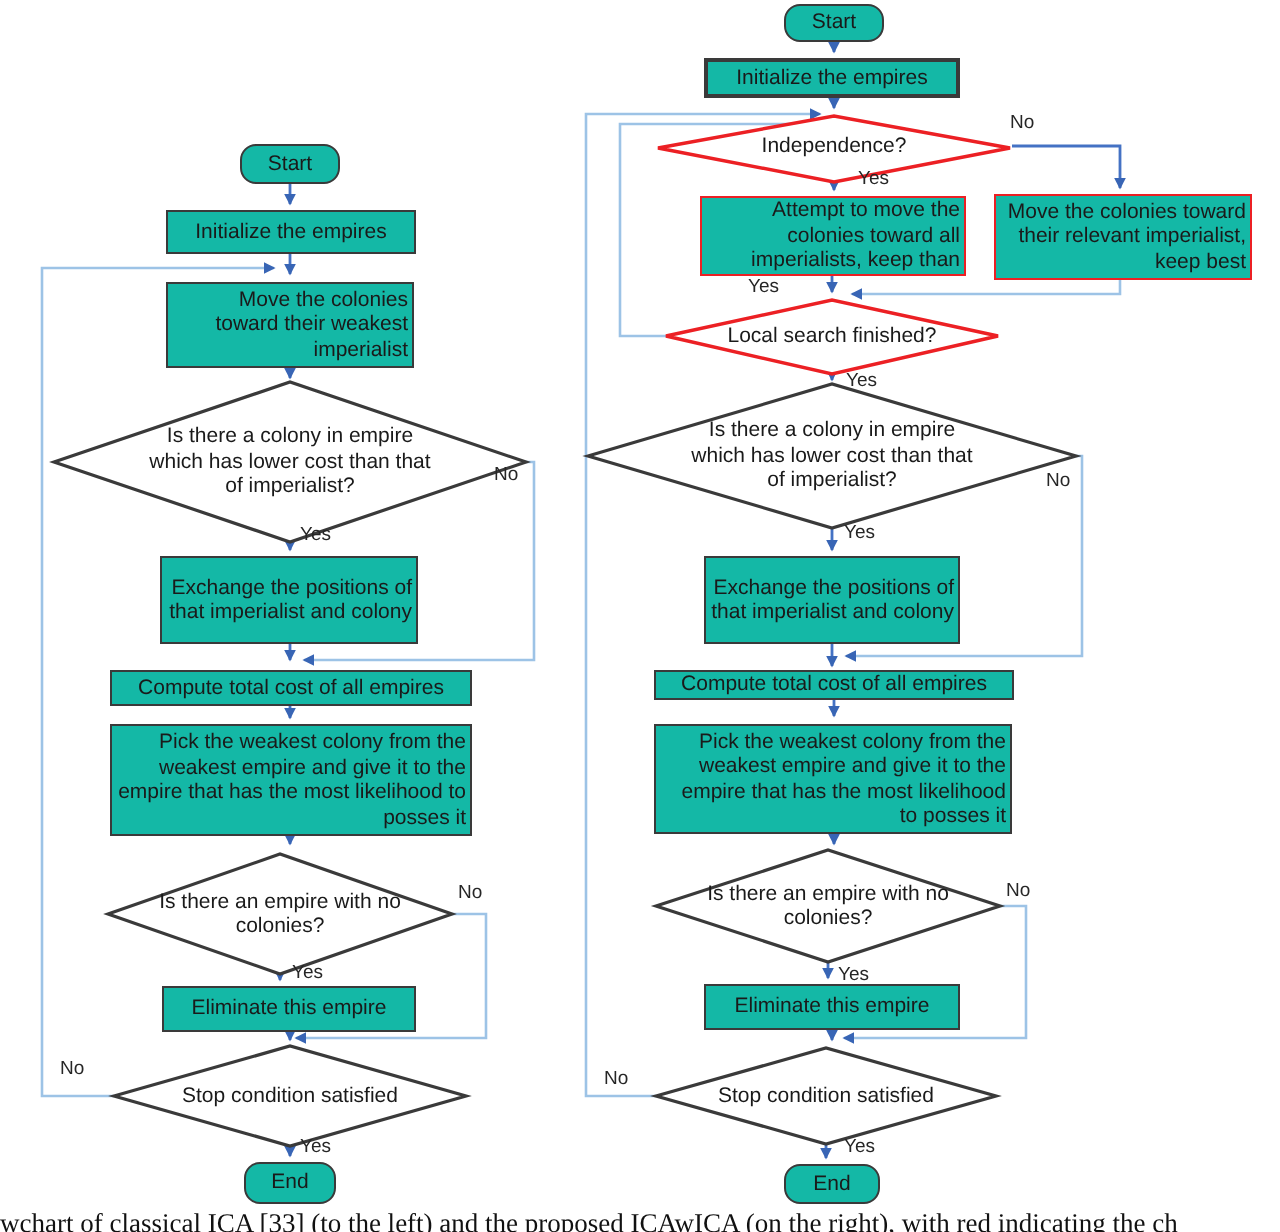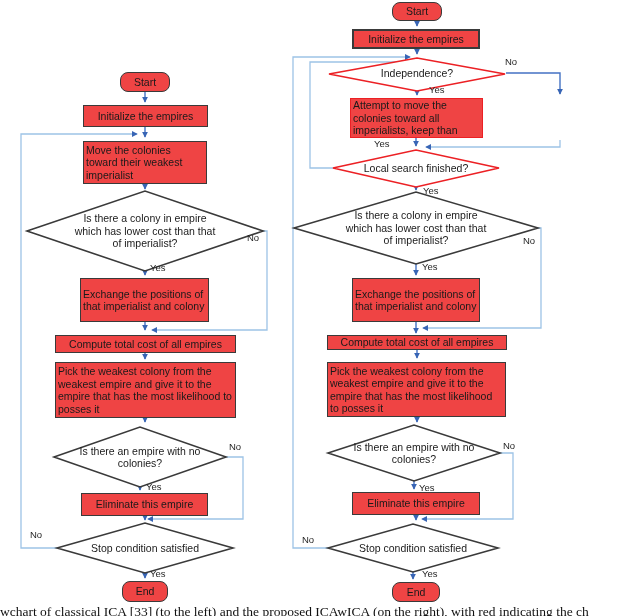--- a/index.html
+++ b/index.html
@@ -4,21 +4,21 @@
 <style>
   html,body{margin:0;padding:0;background:#fff;}
   #figure{position:relative;width:640px;height:616px;background:#fff;overflow:hidden;
           font-family:"Liberation Sans",sans-serif;color:#1a1a1a;}
   #wires{position:absolute;left:0;top:0;z-index:1;}
   .a{stroke:#4472C4;stroke-width:1.4;fill:none;}
   .l{stroke:#9DC3E6;stroke-width:1.3;fill:none;}
   .poly{fill:#ffffff;stroke:#3A3A3A;stroke-width:1.6;}
   .polyred{fill:#ffffff;stroke:#EC2024;stroke-width:1.7;}
   .node{position:absolute;z-index:2;display:flex;align-items:center;justify-content:center;
-        text-align:left;background:#ef4444;border:1.6px solid #3A3A3A;box-sizing:border-box;
+        text-align:right;background:#14b8a6;border:1.6px solid #3A3A3A;box-sizing:border-box;
         font-size:10.5px;line-height:12.5px;padding:1px 2px;}
   .rounded{border-radius:8px;border-width:1.9px;}
   .red{border-color:#EC2024;border-width:1.8px;}
   .dtext{position:absolute;z-index:3;display:flex;align-items:center;justify-content:center;
          text-align:center;font-size:10.5px;line-height:12.5px;background:transparent;}
   .lbl{position:absolute;z-index:4;font-size:9.5px;line-height:10px;color:#262626;}
   #caption{position:absolute;left:0;top:604px;width:640px;height:12px;overflow:hidden;
            z-index:5;font-family:"Liberation Serif",serif;font-size:13.5px;line-height:16px;
            white-space:nowrap;color:#111;}
 </style>
@@ -94,20 +94,21 @@
   <div class="lbl" style="left:247px;top:233px;">No</div>
   <div class="lbl" style="left:146px;top:482px;">Yes</div>
   <div class="lbl" style="left:229px;top:442px;">No</div>
   <div class="lbl" style="left:150px;top:569px;">Yes</div>
   <div class="lbl" style="left:30px;top:530px;">No</div>
 
   <div class="node rounded" style="left:392px;top:2px;width:50px;height:19px;">Start</div>
   <div class="node" style="left:352px;top:29px;width:128px;height:20px;border-width:2px;">Initialize the empires</div>
   <div class="dtext" style="left:350px;top:66px;width:134px;height:15px;">Independence?</div>
   <div class="node red" style="left:350px;top:98px;width:133px;height:40px;">Attempt to move the colonies toward all imperialists, keep than</div>
+  <div class="node red" style="left:497px;top:97px;width:129px;height:43px;">Move the colonies toward their relevant imperialist, keep best</div>
   <div class="dtext" style="left:354px;top:155px;width:124px;height:26px;">Local search finished?</div>
   <div class="dtext" style="left:341px;top:201px;width:150px;height:54px;">Is there a colony in empire which has lower cost than that of imperialist?</div>
   <div class="node" style="left:352px;top:278px;width:128px;height:44px;">Exchange the positions of that imperialist and colony</div>
   <div class="node" style="left:327px;top:335px;width:180px;height:15px;">Compute total cost of all empires</div>
   <div class="node" style="left:327px;top:362px;width:179px;height:55px;">Pick the weakest colony from the weakest empire and give it to the empire that has the most likelihood to posses it</div>
   <div class="dtext" style="left:347px;top:434px;width:134px;height:38px;">Is there an empire with no colonies?</div>
   <div class="node" style="left:352px;top:492px;width:128px;height:23px;">Eliminate this empire</div>
   <div class="dtext" style="left:351px;top:536px;width:124px;height:25px;">Stop condition satisfied</div>
   <div class="node rounded" style="left:392px;top:582px;width:48px;height:20px;">End</div>
 

